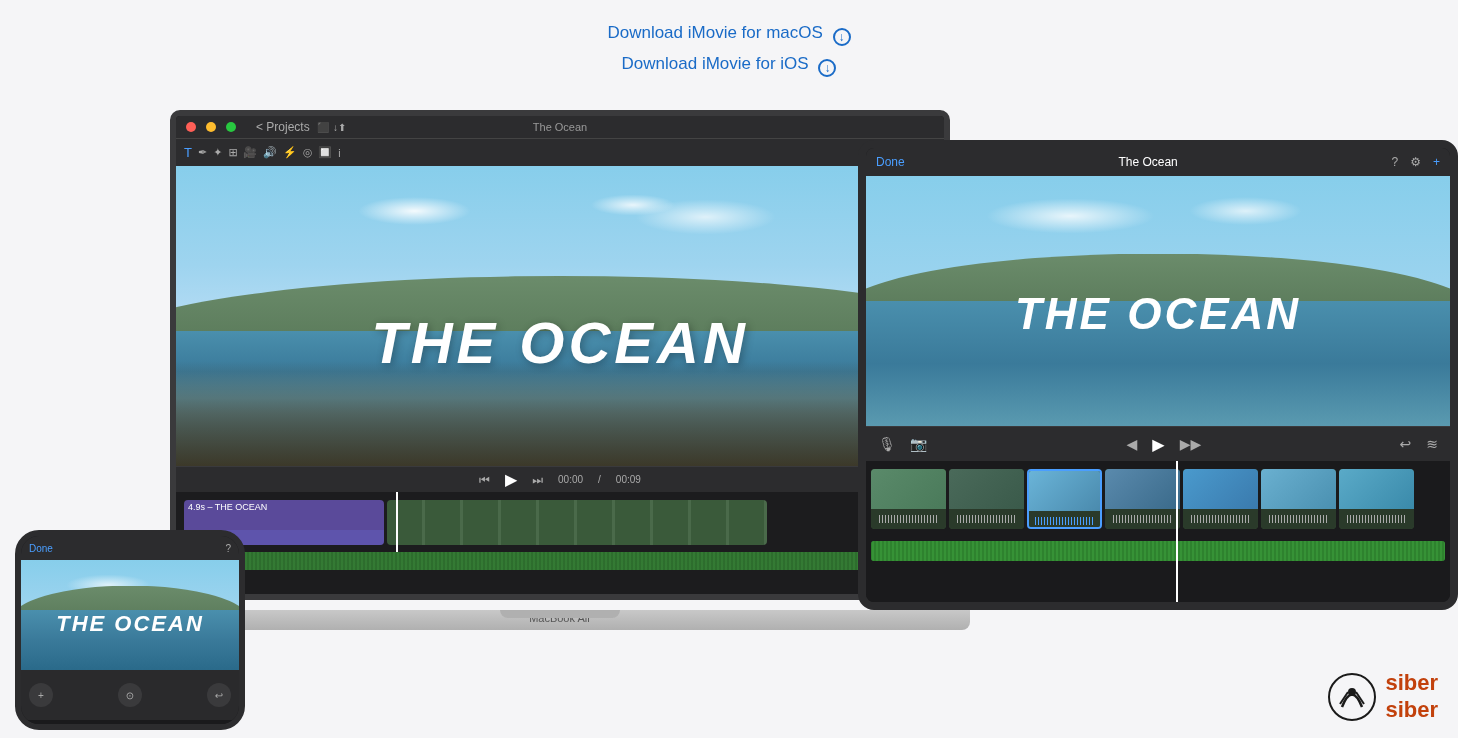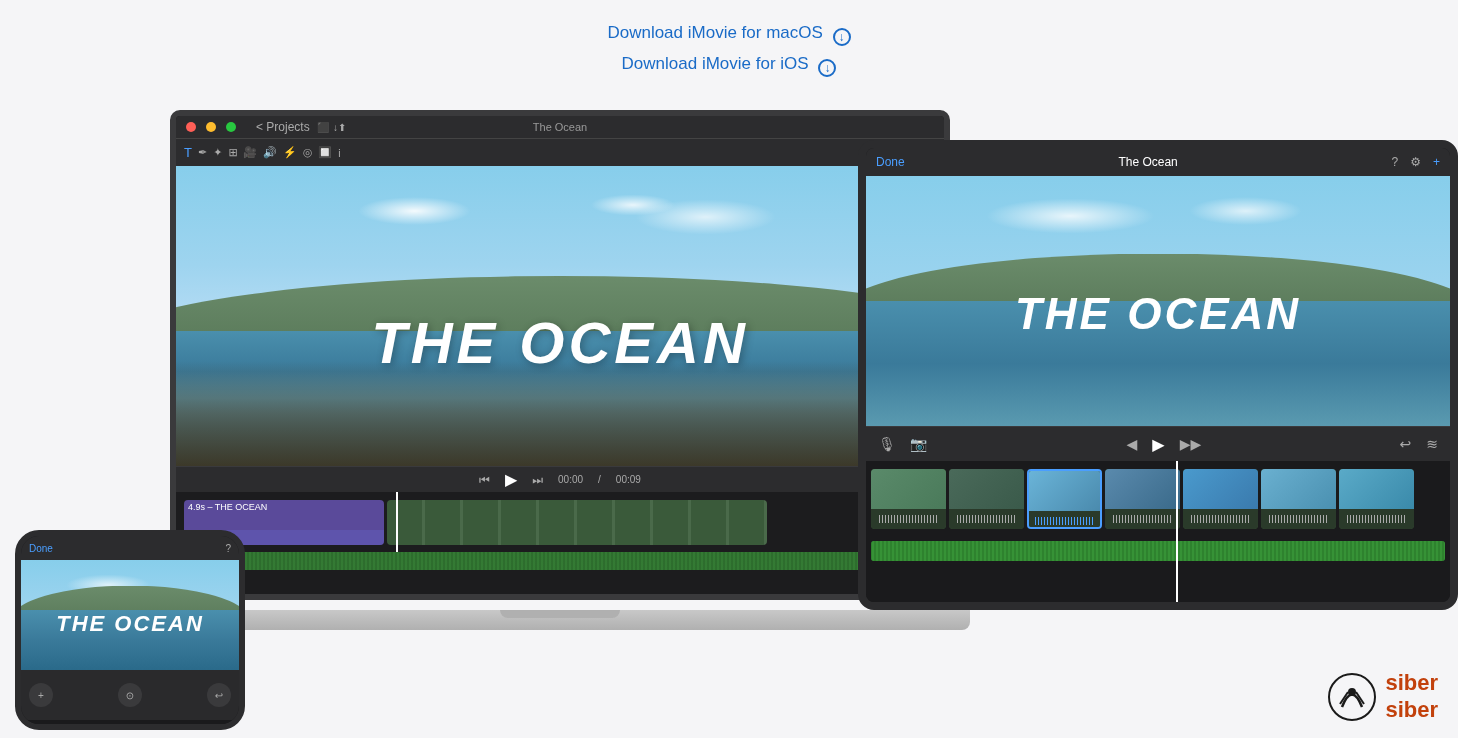--- a/index.html
+++ b/index.html
@@ -560,20 +560,21 @@
         </div>
         <div class="timeline-audio">
           <div style="height:100%;background:repeating-linear-gradient(90deg, #2a6a2a 0px, #3a8a3a 2px, #2a6a2a 4px);opacity:0.8;border-radius:3px"></div>
         </div>
         <div style="height:5px;background:#1c1c1e"></div>
       </div>
     </div>
 
     <div class="macbook-base">
       <div class="macbook-notch"></div>
+      <div class="macbook-base-text">MacBook Air</div>
     </div>
   </div>
 
   <div class="ipad">
 
     <div class="ipad-titlebar">
       <span class="ipad-title-left">Done</span>
       <span class="ipad-title-center">The Ocean</span>
       <div class="ipad-title-right">
         <span>?</span>

